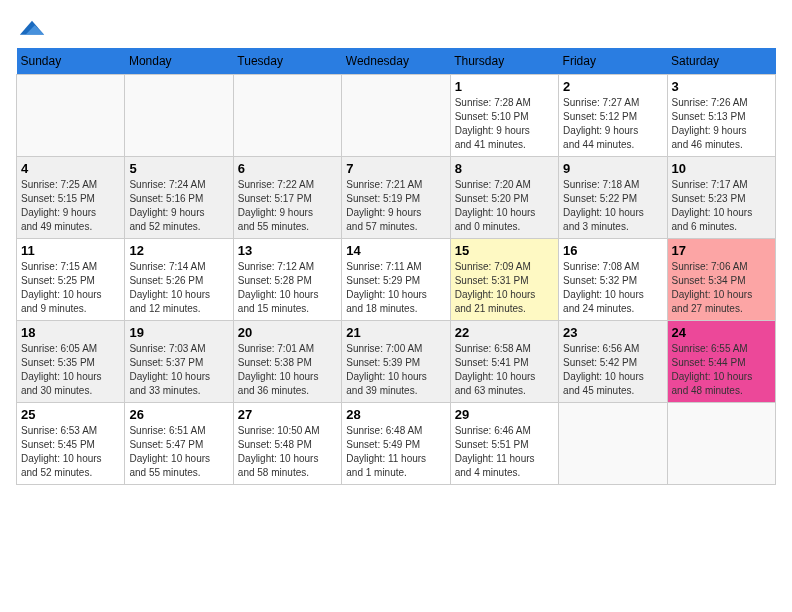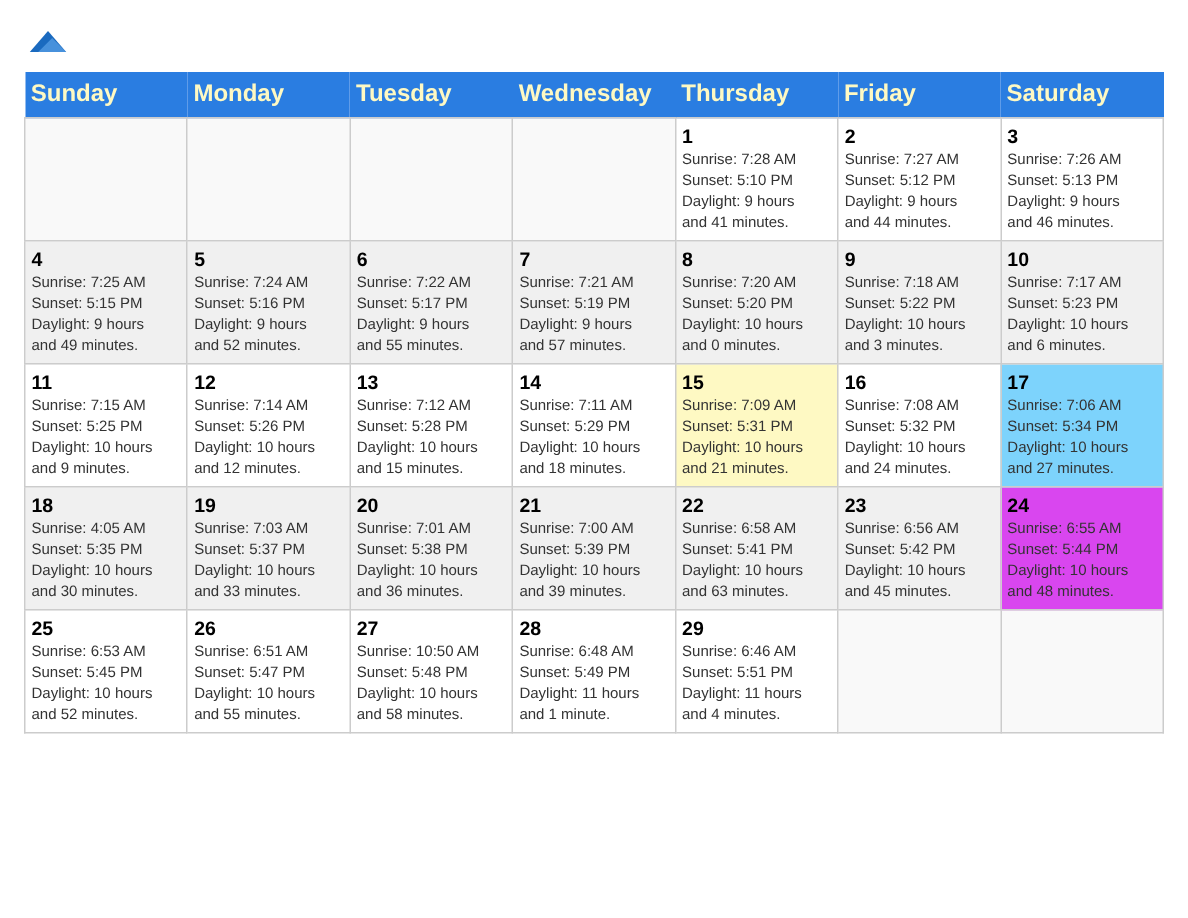--- a/index.html
+++ b/index.html
@@ -47,25 +47,25 @@
       font-size: 16px;
       color: #555;
     }
     table {
       width: 100%;
       border-collapse: collapse;
       font-size: 11px;
     }
     th {
       background: #2a7de1;
-      color: #fef9c3;
+      color: #000000;
       padding: 6px 4px;
       text-align: left;
-      font-size: 16px;
-      font-weight: bold;
+      font-size: 12px;
+      font-weight: normal;
     }
     td {
       border: 1px solid #ccc;
       vertical-align: top;
       padding: 4px;
       width: calc(100% / 7);
       min-height: 80px;
       height: 80px;
     }
     .day-num {
@@ -233,32 +233,32 @@
           <div class="day-info">Daylight: 10 hours</div>
           <div class="day-info">and 21 minutes.</div>
         </td>
         <td style="background: rgb(255, 255, 255);">
           <span class="day-num">16</span>
           <div class="day-info">Sunrise: 7:08 AM</div>
           <div class="day-info">Sunset: 5:32 PM</div>
           <div class="day-info">Daylight: 10 hours</div>
           <div class="day-info">and 24 minutes.</div>
         </td>
-        <td style="background: #7dd3fc;">
+        <td style="background: #fca5a5;">
           <span class="day-num">17</span>
           <div class="day-info">Sunrise: 7:06 AM</div>
           <div class="day-info">Sunset: 5:34 PM</div>
           <div class="day-info">Daylight: 10 hours</div>
           <div class="day-info">and 27 minutes.</div>
         </td>
       </tr>
       <tr>
         <td style="background: rgb(240, 240, 240);">
           <span class="day-num">18</span>
-          <div class="day-info">Sunrise: 4:05 AM</div>
+          <div class="day-info">Sunrise: 6:05 AM</div>
           <div class="day-info">Sunset: 5:35 PM</div>
           <div class="day-info">Daylight: 10 hours</div>
           <div class="day-info">and 30 minutes.</div>
         </td>
         <td style="background: rgb(240, 240, 240);">
           <span class="day-num">19</span>
           <div class="day-info">Sunrise: 7:03 AM</div>
           <div class="day-info">Sunset: 5:37 PM</div>
           <div class="day-info">Daylight: 10 hours</div>
           <div class="day-info">and 33 minutes.</div>
@@ -284,21 +284,21 @@
           <div class="day-info">Daylight: 10 hours</div>
           <div class="day-info">and 63 minutes.</div>
         </td>
         <td style="background: rgb(240, 240, 240);">
           <span class="day-num">23</span>
           <div class="day-info">Sunrise: 6:56 AM</div>
           <div class="day-info">Sunset: 5:42 PM</div>
           <div class="day-info">Daylight: 10 hours</div>
           <div class="day-info">and 45 minutes.</div>
         </td>
-        <td style="background: #d946ef;">
+        <td style="background: #ec4899;">
           <span class="day-num">24</span>
           <div class="day-info">Sunrise: 6:55 AM</div>
           <div class="day-info">Sunset: 5:44 PM</div>
           <div class="day-info">Daylight: 10 hours</div>
           <div class="day-info">and 48 minutes.</div>
         </td>
       </tr>
       <tr>
         <td style="background: rgb(255, 255, 255);">
           <span class="day-num">25</span>

